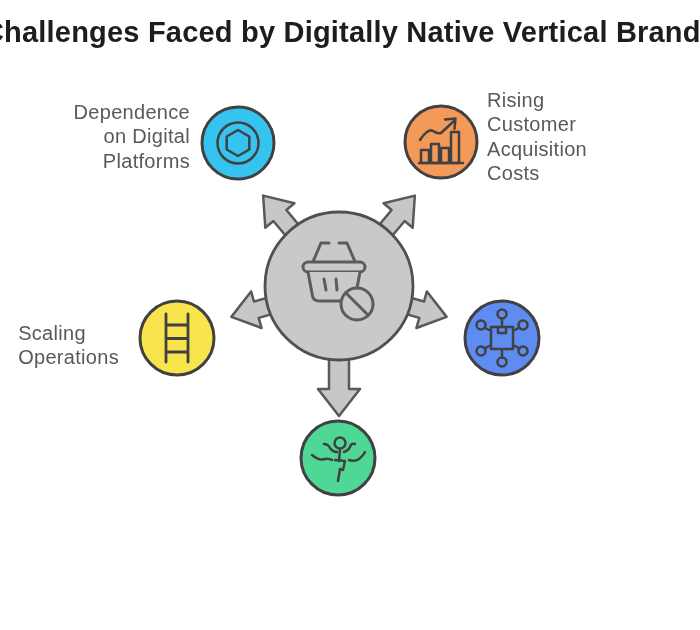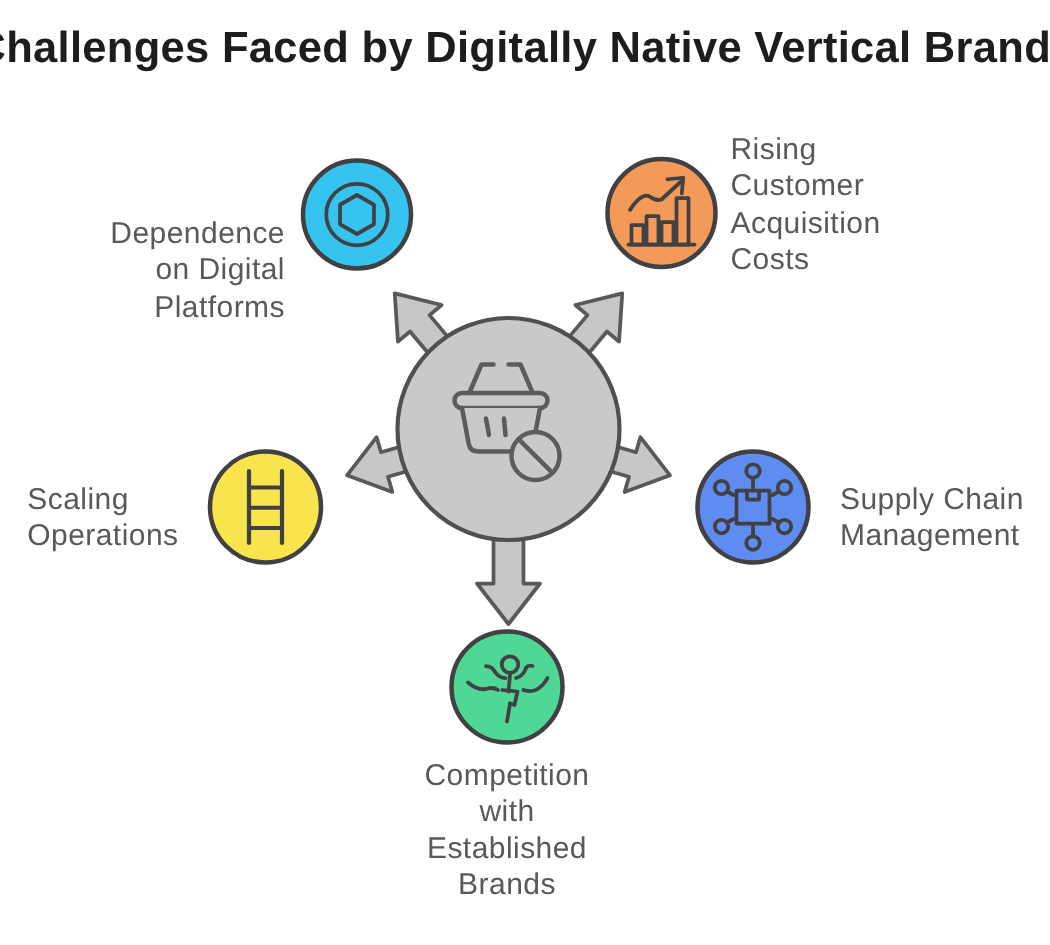--- a/index.html
+++ b/index.html
@@ -10,21 +10,21 @@
   .title {
     position:absolute; top:16px; left:50%; transform:translateX(-50%);
     white-space:nowrap; font-size:29px; font-weight:700; color:#1d1d1f;
     letter-spacing:0.2px;
   }
   .diagram { position:absolute; left:0; top:0; }
   .label {
     position:absolute; font-size:20px; line-height:1.22; color:#58595b;
     white-space:pre-line; letter-spacing:0.3px;
   }
-  .lbl-tl { right:510px; top:100px; text-align:right;margin-top:44px; }
+  .lbl-tl { right:510px; top:100px; text-align:right; }
   .lbl-tr { left:487px;  top:88px;  text-align:left; }
   .lbl-l  { right:581px; top:321px; text-align:left; }
   .lbl-r  { left:560px;  top:321px; text-align:left; }
   .lbl-b  { left:188px;  top:505px; width:300px; text-align:center; }
 </style>
 </head>
 <body>
 
 <div class="stage">
 
@@ -117,19 +117,13 @@
 
   <div class="label lbl-tl">Dependence
 on Digital
 Platforms</div>
   <div class="label lbl-tr">Rising
 Customer
 Acquisition
 Costs</div>
   <div class="label lbl-l">Scaling
 Operations</div>
-  <div class="label lbl-r">Supply Chain
-Management</div>
-  <div class="label lbl-b">Competition
-with
-Established
-Brands</div>
 </div>
 
 </body></html>

